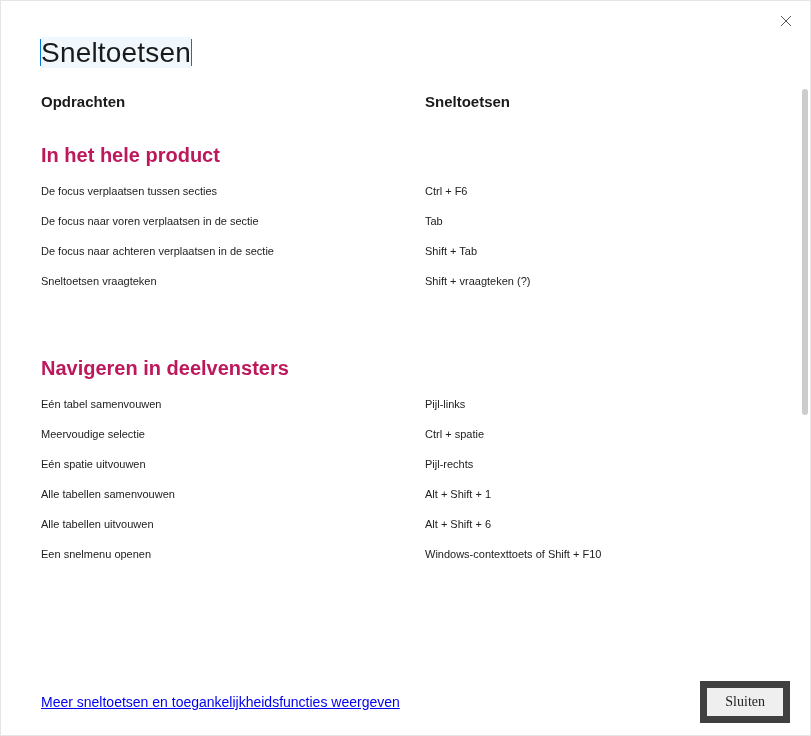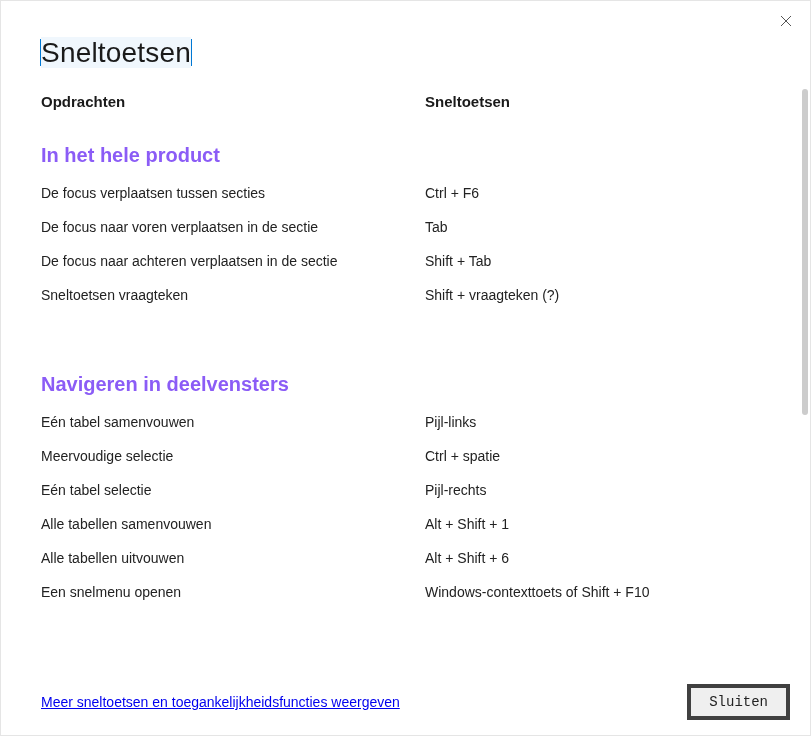--- a/index.html
+++ b/index.html
@@ -92,31 +92,31 @@
     }
     .header-row .col-left,
     .header-row .col-right {
       font-size: 15px;
       font-weight: 600;
       color: #1a1a1a;
     }
     .section-heading {
       font-size: 20px;
       font-weight: 600;
-      color: #8b5cf6;
+      color: #be185d;
       margin-bottom: 18px;
       margin-top: 28px;
     }
     .section-heading.first {
       margin-top: 0;
     }
     .shortcut-row {
       display: flex;
       margin-bottom: 18px;
-      font-size: 14px;
+      font-size: 11px;
       color: #222;
     }
     .footer {
       position: absolute;
       bottom: 0;
       left: 0;
       right: 0;
       height: 58px;
       display: flex;
       align-items: center;
@@ -125,24 +125,24 @@
       background: #ffffff;
     }
     .footer-link {
       color: #0000ee;
       text-decoration: underline;
       font-size: 14px;
       cursor: pointer;
     }
     .close-button {
       background: #efefef;
-      border: 4px solid #404040;
+      border: 7px solid #404040;
       padding: 6px 18px;
       font-size: 14px;
-      font-family: Liberation Mono, monospace;
+      font-family: Liberation Serif, serif;
       cursor: pointer;
       color: #222;
     }
     .section-break {
       height: 24px;
     }
   </style>
 </head>
 <body>
 
@@ -186,21 +186,21 @@
 
   <div class="shortcut-row">
     <div class="col-left">Eén tabel samenvouwen</div>
     <div class="col-right">Pijl-links</div>
   </div>
   <div class="shortcut-row">
     <div class="col-left">Meervoudige selectie</div>
     <div class="col-right">Ctrl + spatie</div>
   </div>
   <div class="shortcut-row">
-    <div class="col-left">Eén tabel selectie</div>
+    <div class="col-left">Eén spatie uitvouwen</div>
     <div class="col-right">Pijl-rechts</div>
   </div>
   <div class="shortcut-row">
     <div class="col-left">Alle tabellen samenvouwen</div>
     <div class="col-right">Alt + Shift + 1</div>
   </div>
   <div class="shortcut-row">
     <div class="col-left">Alle tabellen uitvouwen</div>
     <div class="col-right">Alt + Shift + 6</div>
   </div>

